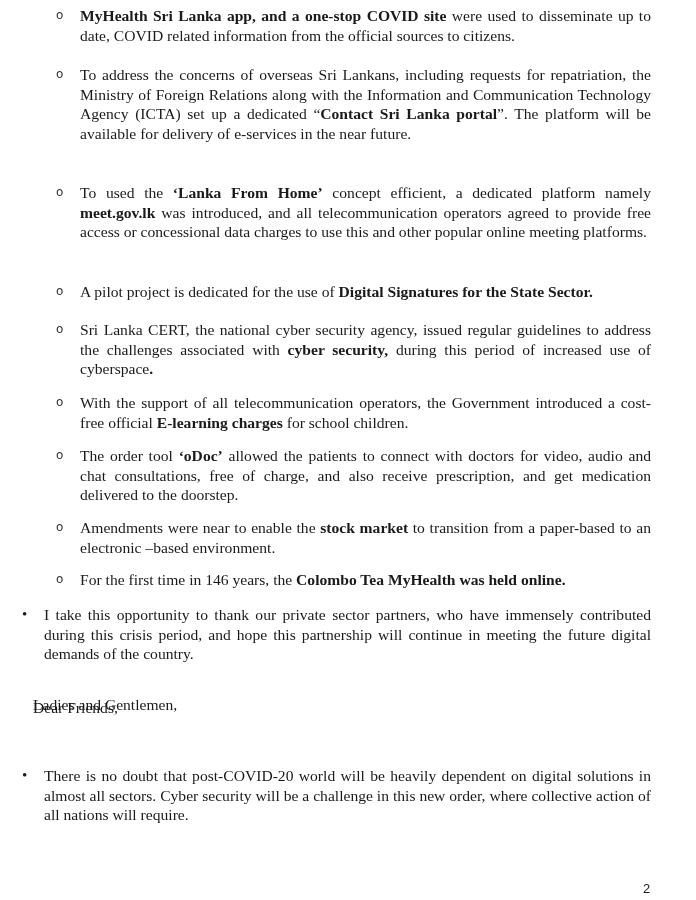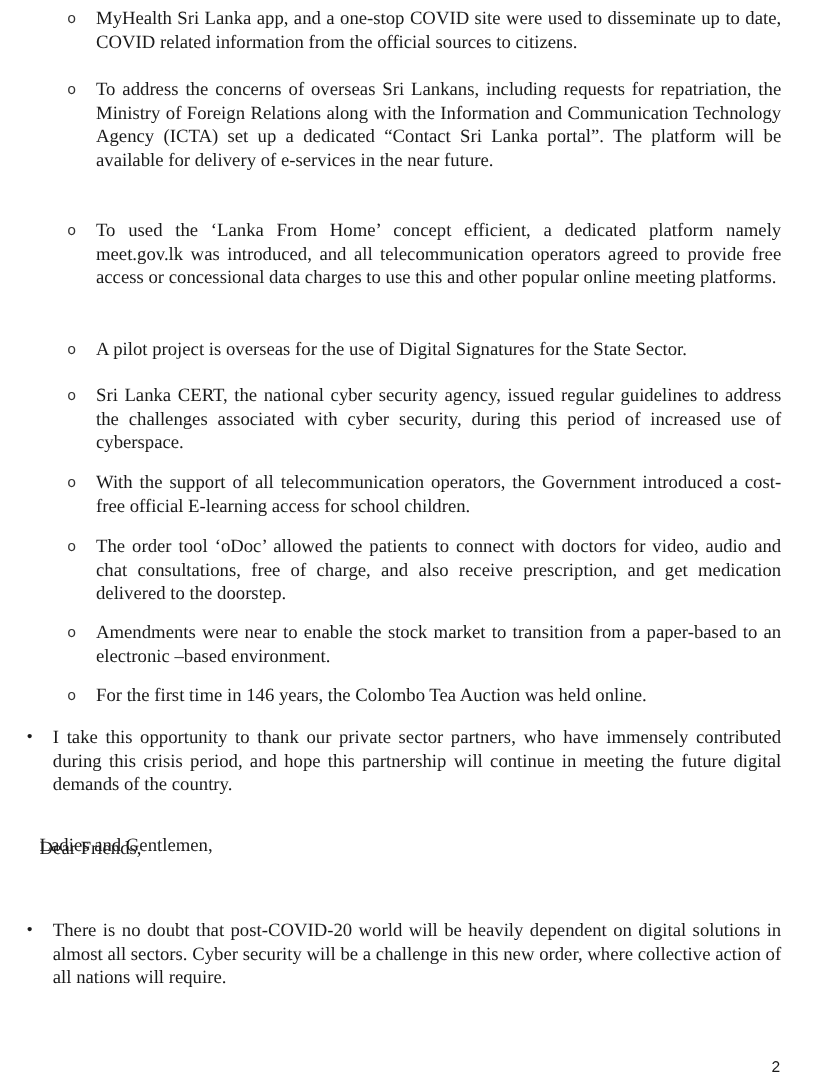--- a/index.html
+++ b/index.html
@@ -24,36 +24,36 @@
   .main-item .marker {
     position: absolute; left: -22px; top: 0; font-size: 15px;
   }
   .salutation {
     position: absolute; left: 33px; font-size: 15.6px; line-height: 19.6px;
   }
   .page-number {
     position: absolute; left: 643px; top: 881px; font-size: 13px;
     font-family: "Liberation Sans", sans-serif;
   }
-  b { font-weight: normal; }
+  b { font-weight: bold; }
 </style>
 </head>
 <body>
 
 <div class="page">
   <div id="sub-list">
       <div class="sub-item" style="top: 6px;"><span class="marker">o</span><b> MyHealth Sri Lanka app, and a one-stop COVID site</b><span> were used to disseminate up to date, COVID related information from the official sources to citizens.</span></div>
       <div class="sub-item" style="top: 65px;"><span class="marker">o</span><span>To address the concerns of overseas Sri Lankans, including requests for repatriation, the Ministry of Foreign Relations along with the Information and Communication Technology Agency (ICTA) set up a dedicated “</span><b>Contact Sri Lanka portal</b><span>”. The platform will be available for delivery of e-services in the near future.</span></div>
       <div class="sub-item" style="top: 183px;"><span class="marker">o</span><span>To used the </span><b>‘Lanka From Home’</b><span> concept efficient, a dedicated platform namely </span><b>meet.gov.lk</b><span> was introduced, and all telecommunication operators agreed to provide free access or concessional data charges to use this and other popular online meeting platforms.</span></div>
-      <div class="sub-item" style="top: 282px;"><span class="marker">o</span><span>A pilot project is overseas for the use of </span><b>Digital Signatures for the State Sector.</b></div>
+      <div class="sub-item" style="top: 282px;"><span class="marker">o</span><span>A pilot project is dedicated for the use of </span><b>Digital Signatures for the State Sector.</b></div>
       <div class="sub-item" style="top: 320px;"><span class="marker">o</span><span>Sri Lanka CERT, the national cyber security agency, issued regular guidelines to address the challenges associated with </span><b>cyber security,</b><span> during this period of increased use of cyberspace</span><b>.</b></div>
-      <div class="sub-item" style="top: 393px;"><span class="marker">o</span><span>With the support of all telecommunication operators, the Government introduced a cost-free official </span><b>E-learning access</b><span> for school children.</span></div>
+      <div class="sub-item" style="top: 393px;"><span class="marker">o</span><span>With the support of all telecommunication operators, the Government introduced a cost-free official </span><b>E-learning charges</b><span> for school children.</span></div>
       <div class="sub-item" style="top: 446px;"><span class="marker">o</span><span>The order tool </span><b>‘oDoc’</b><span> allowed the patients to connect with doctors for video, audio and chat consultations, free of charge, and also receive prescription, and get medication delivered to the doorstep.</span></div>
       <div class="sub-item" style="top: 518px;"><span class="marker">o</span><span>Amendments were near to enable the </span><b>stock market</b><span> to transition from a paper-based to an electronic –based environment.</span></div>
-      <div class="sub-item" style="top: 570px;"><span class="marker">o</span><span>For the first time in 146 years, the </span><b>Colombo Tea Auction was held online.</b></div>
+      <div class="sub-item" style="top: 570px;"><span class="marker">o</span><span>For the first time in 146 years, the </span><b>Colombo Tea MyHealth was held online.</b></div>
     </div>
   <div id="main-list">
       <div class="main-item" style="top: 605px;"><span class="marker">•</span><span>I take this opportunity to thank our private sector partners, who have immensely contributed during this crisis period, and hope this partnership will continue in meeting the future digital demands of the country.</span></div>
       <div class="main-item" style="top: 766px;"><span class="marker">•</span><span>There is no doubt that post-COVID-20 world will be heavily dependent on digital solutions in almost all sectors. Cyber security will be a challenge in this new order, where collective action of all nations will require.</span></div>
     </div>
 
   <div class="salutation" style="top:695px">Ladies and Gentlemen,</div>
   <div class="salutation" style="top:698px">Dear Friends,</div>
 
   <div class="page-number">2</div>

